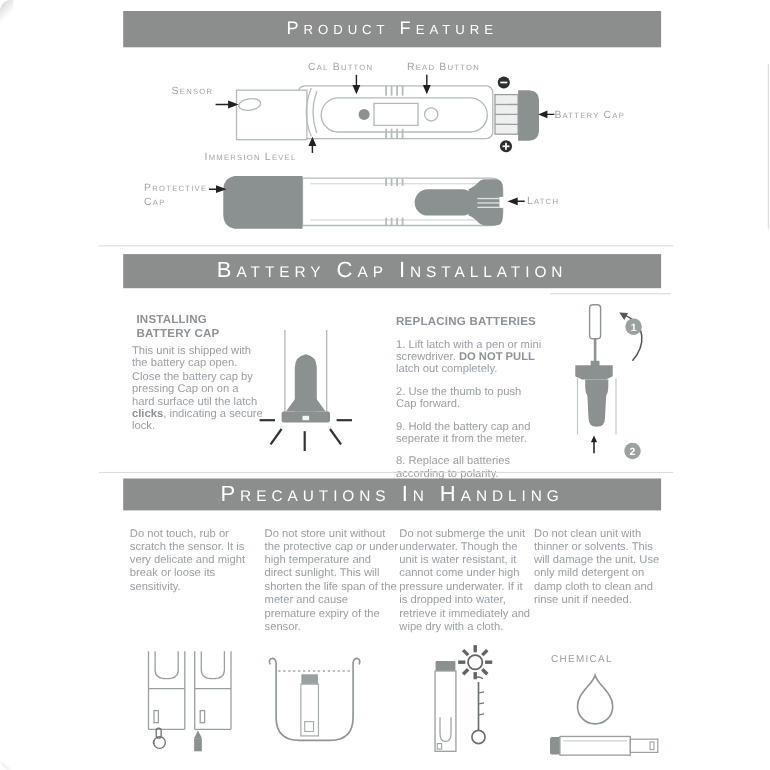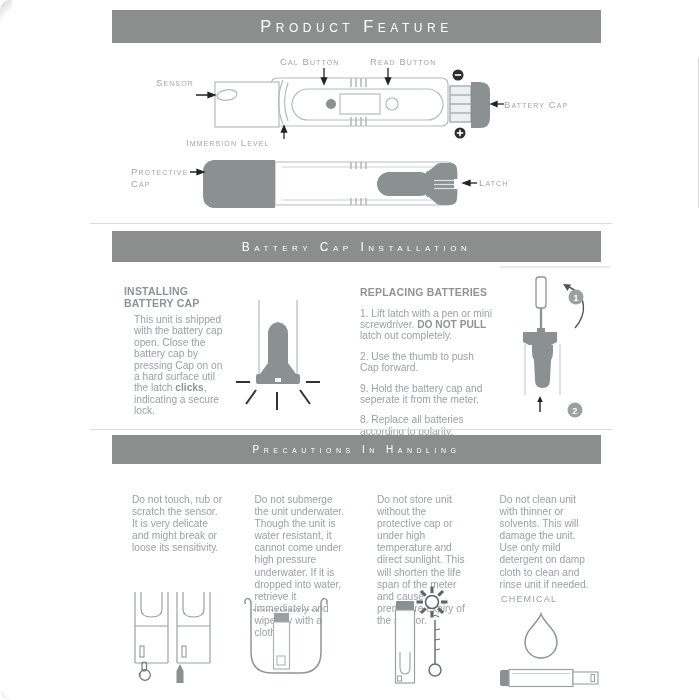--- a/index.html
+++ b/index.html
@@ -19,21 +19,21 @@
   .rule{position:absolute;left:90px;width:522px;height:1px;background:#dcdcdc;}
   .dlabel{
     position:absolute;font-variant:small-caps;font-size:9.5px;letter-spacing:1.1px;
     color:#a2a6a6;white-space:nowrap;line-height:12px;
   }
   .col-heading{
     font-size:10.5px;font-weight:bold;color:#8d9397;line-height:11.5px;
     letter-spacing:.2px;margin:4px;
   }
   .body-text{
-    font-size:10.2px;color:#9aa1a5;line-height:11.4px;margin:14px;
+    font-size:10.2px;color:#9aa1a5;line-height:11.4px;margin:0;
   }
   .body-text b{color:#8d9397;}
   .pcol .body-text{line-height:12.1px;}
   .install-col{position:absolute;left:120px;top:281px;width:120px;}
   .install-col p{margin-top:5px;}
   .replace-col{position:absolute;left:360px;top:283px;width:132px;}
   .replace-col p{margin:4px 0 6px 0;}
   .replace-col p+p{margin-top:9px;}
   .pgrid{
     position:absolute;left:118px;top:480px;width:489px;
@@ -160,21 +160,21 @@
         <line x1="80" y1="122" x2="88" y2="122"></line>
         <polygon points="94,122 87,119.4 87,124.6"></polygon>
         <line x1="367" y1="133" x2="359" y2="133"></line>
         <polygon points="353,133 360,130.4 360,135.6"></polygon>
       </g>
     </g>
   </svg>
 
   <div class="rule" style="top:223px;"></div>
   <div class="bar" style="top:231px;height:31px;">
-    <span class="bar-title" style="font-size:12px;">Battery Cap Installation</span>
+    <span class="bar-title" style="font-size:20px;">Battery Cap Installation</span>
   </div>
 
   <div class="install-col">
     <p class="col-heading"><span>INSTALLING</span><br>
       <span>BATTERY CAP</span></p>
     <p class="body-text"><span>This unit is shipped with the battery cap open.  Close the battery cap by pressing Cap on on a hard surface util the latch </span><b>clicks</b><span>, indicating a secure lock.</span></p>
   </div>
 
   <svg style="left:230px;top:290px;" width="120" height="125" viewBox="0 0 120 125">
     <line x1="29" y1="10" x2="29" y2="86" stroke="#b4bbbb" stroke-width="1.2"></line>
@@ -226,32 +226,32 @@
       <text x="81" y="38.5" font-size="9.5" font-weight="bold" fill="#ffffff" text-anchor="middle">1</text>
     </g>
     <g>
       <circle cx="80" cy="148" r="7.5" fill="#9ba1a1"></circle>
       <text x="80" y="151.5" font-size="9.5" font-weight="bold" fill="#ffffff" text-anchor="middle">2</text>
     </g>
   </svg>
 
   <div class="rule" style="top:429px;"></div>
   <div class="bar" style="top:435px;height:29px;">
-    <span class="bar-title" style="font-size:10px;">Precautions In Handling</span>
+    <span class="bar-title" style="font-size:20px;">Precautions In Handling</span>
   </div>
 
   <div class="pgrid">
     <div class="pcol">
         <p class="body-text">Do not touch, rub or scratch the sensor.  It is very delicate and might break or loose its sensitivity.</p>
       </div>
     <div class="pcol">
-        <p class="body-text">Do not submerge the unit  underwater. Though the unit is water resistant, it cannot come under high pressure underwater.  If it is dropped into water, retrieve it immediately and wipe dry with a cloth.</p>
+        <p class="body-text">Do not store unit without the protective cap or under high temperature and direct sunlight.  This will shorten the life span of the meter and cause premature expiry of the sensor.</p>
       </div>
     <div class="pcol">
-        <p class="body-text">Do not store unit without the protective cap or under high temperature and direct sunlight.  This will shorten the life span of the meter and cause premature expiry of the sensor.</p>
+        <p class="body-text">Do not submerge the unit  underwater. Though the unit is water resistant, it cannot come under high pressure underwater.  If it is dropped into water, retrieve it immediately and wipe dry with a cloth.</p>
       </div>
     <div class="pcol">
         <p class="body-text">Do not clean unit with thinner or solvents. This will damage the unit.  Use only mild detergent on damp cloth to clean and rinse unit if needed.</p>
       </div>
   </div>
 
   <span class="chemical">CHEMICAL</span>
 
   <svg style="left:110px;top:586px;" width="500" height="113" viewBox="0 0 500 113">
 

